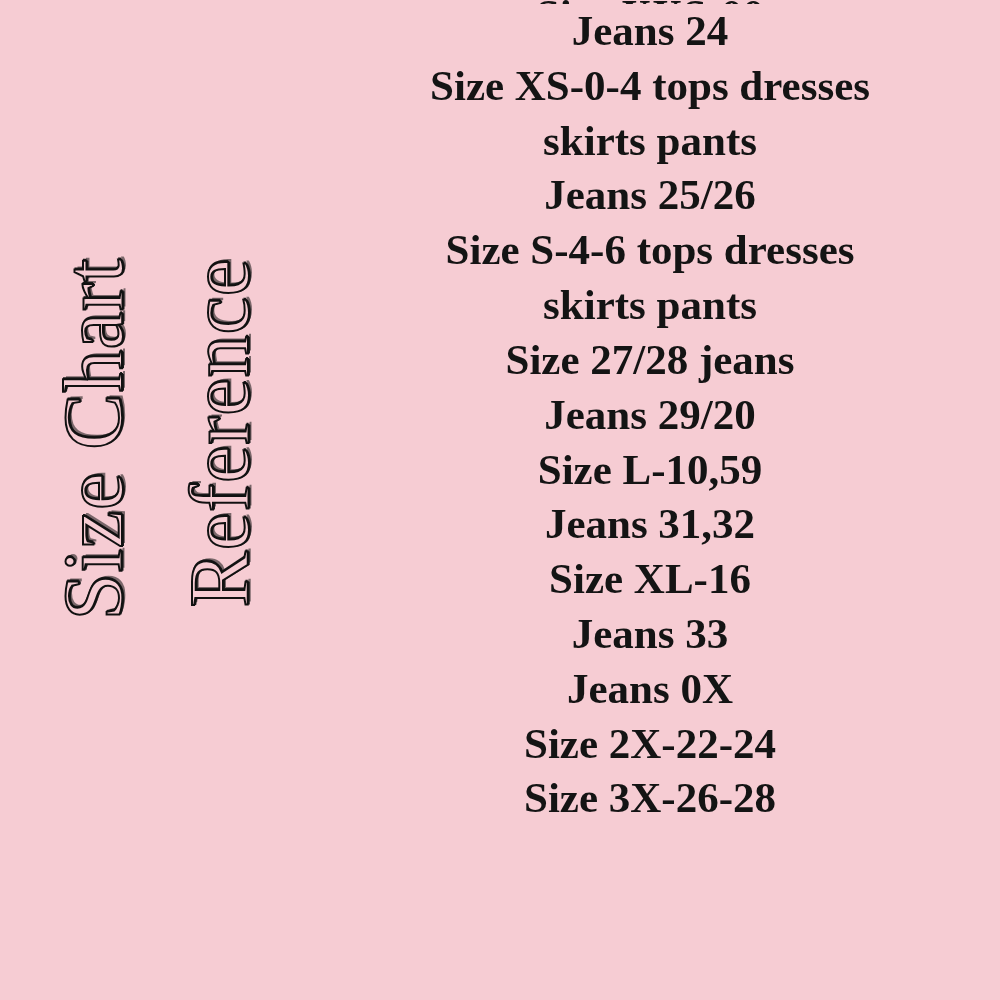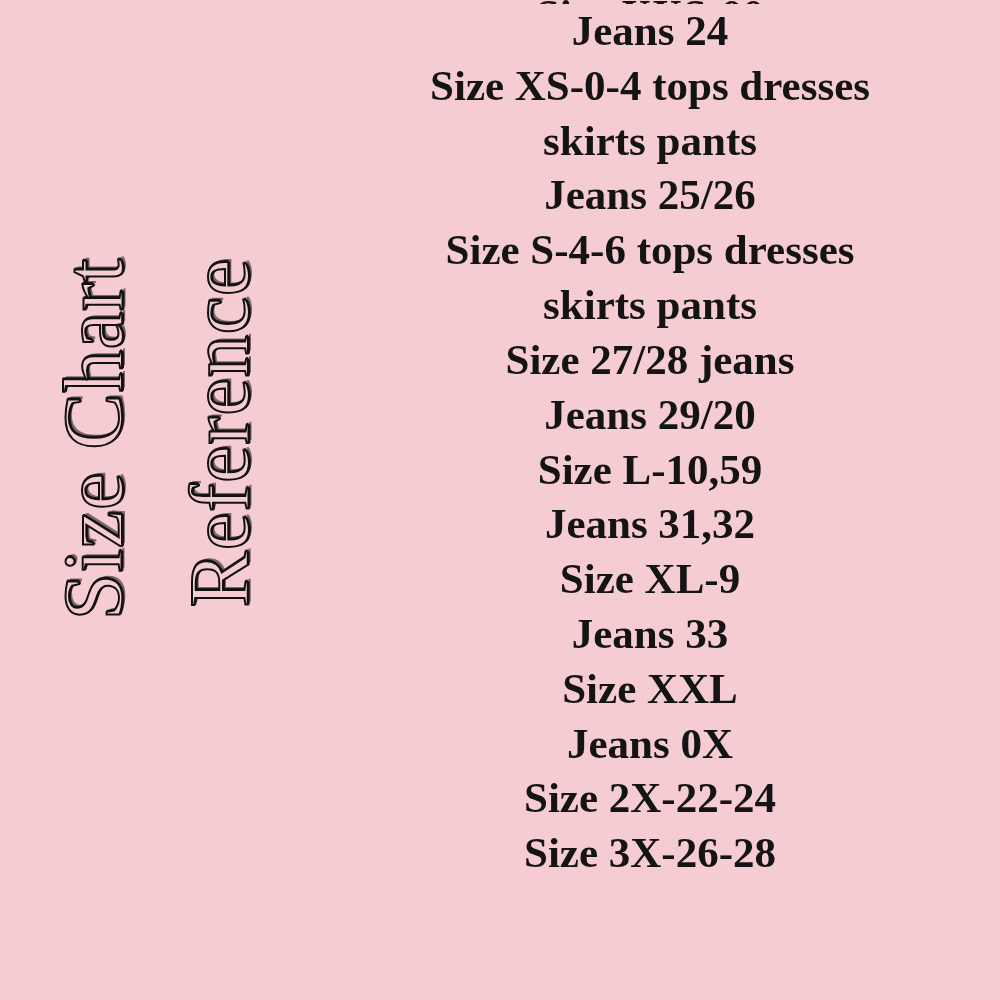--- a/index.html
+++ b/index.html
@@ -87,21 +87,20 @@
     <span class="line">Jeans 24</span>
     <span class="line">Size XS-0-4 tops dresses</span>
     <span class="line">skirts pants</span>
     <span class="line">Jeans 25/26</span>
     <span class="line">Size S-4-6 tops dresses</span>
     <span class="line">skirts pants</span>
     <span class="line">Size 27/28 jeans</span>
     <span class="line">Jeans 29/20</span>
     <span class="line">Size L-10,59</span>
     <span class="line">Jeans 31,32</span>
-    <span class="line">Size XL-9</span>
+    <span class="line">Size XL-16</span>
     <span class="line">Jeans 33</span>
-    <span class="line">Size XXL</span>
     <span class="line">Jeans 0X</span>
     <span class="line">Size 2X-22-24</span>
     <span class="line">Size 3X-26-28</span>
   </div>
 
 </div>
 
 </body></html>

